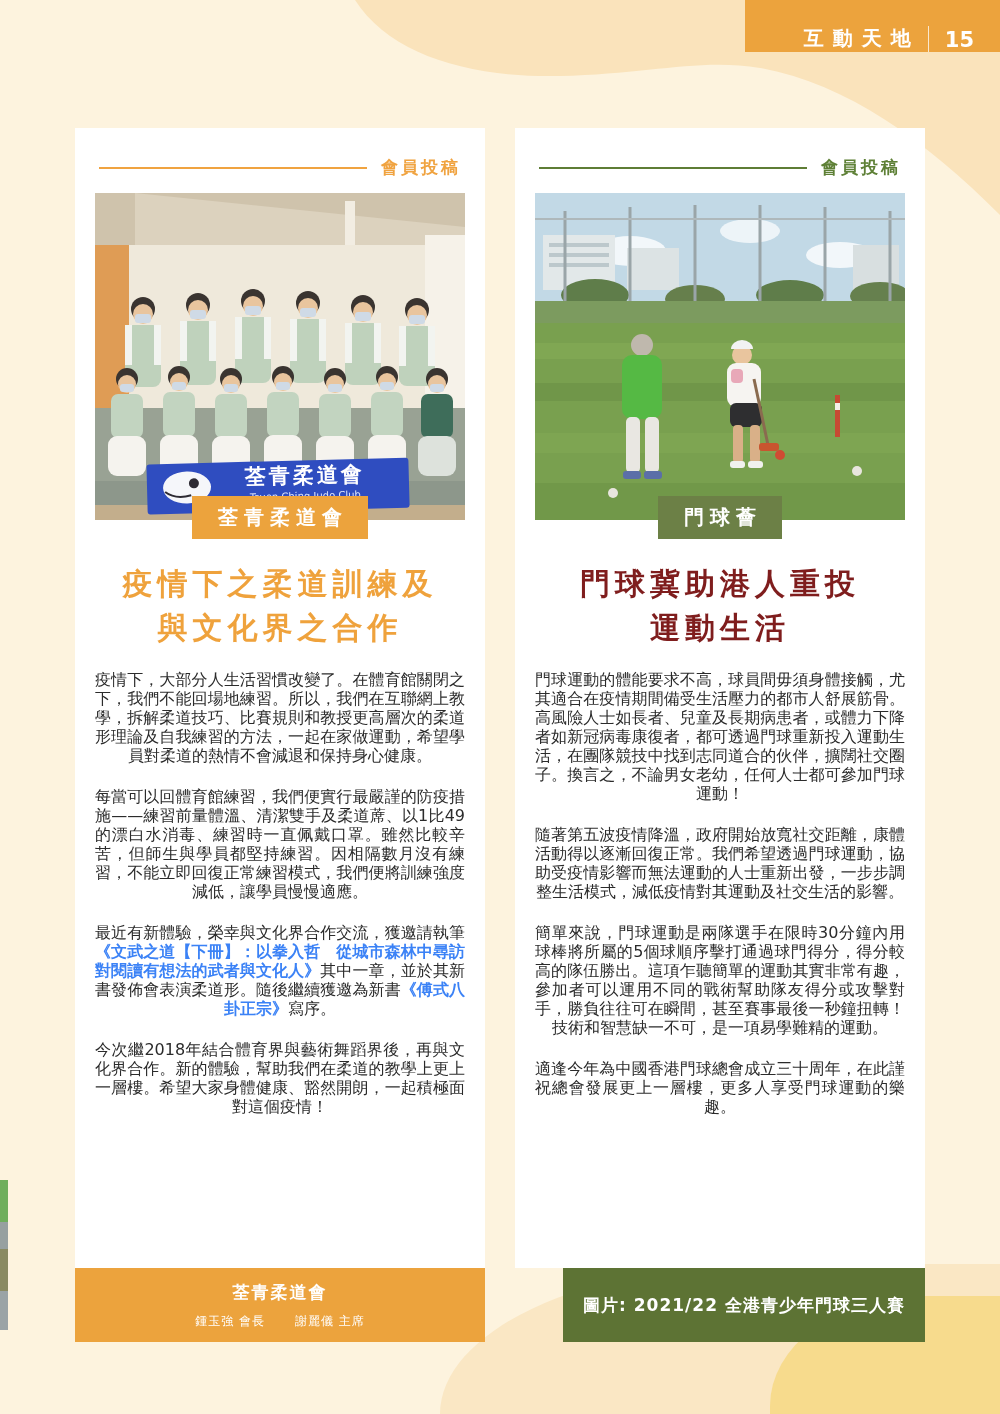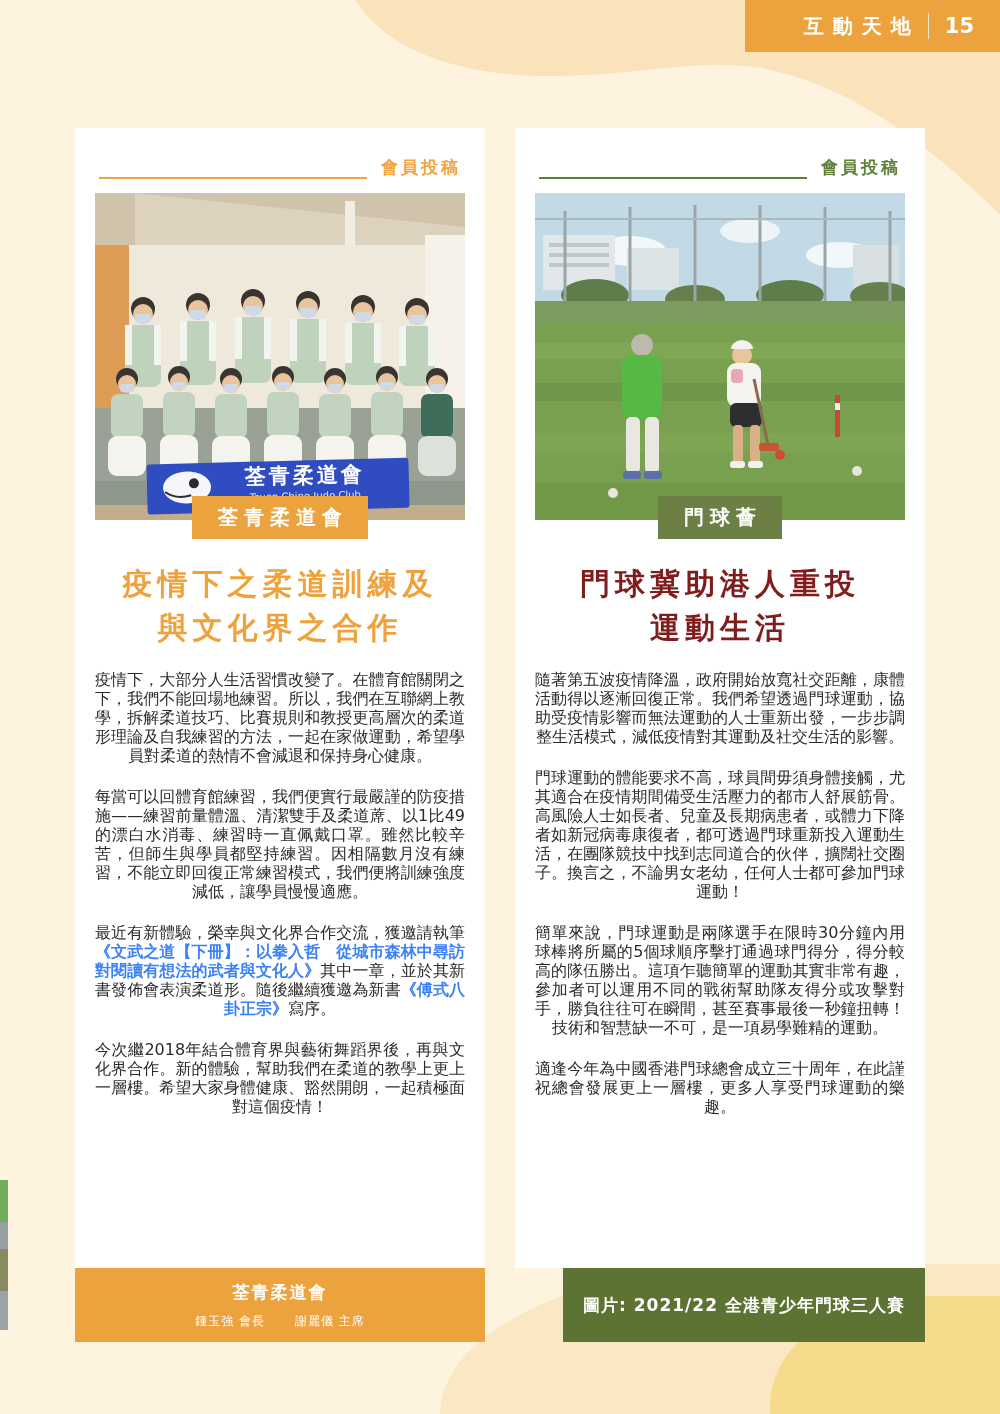--- a/index.html
+++ b/index.html
@@ -10,31 +10,31 @@
   .bg-svg { position:absolute; left:0; top:0; width:1000px; height:280px; }
   .blob-peach-bottom { position:absolute; right:0; bottom:0; width:560px; height:150px;
       background:#FAE7C4; border-top-left-radius:320px 150px; }
   .blob-yellow-bottom { position:absolute; right:0; bottom:0; width:230px; height:118px;
       background:#F7DB8D; border-top-left-radius:150px 110px; }
   .edge-sliver { position:absolute; left:0; top:1180px; width:8px; height:150px;
       background:linear-gradient(#6FAE5C 0 28%, #97A0A0 28% 46%, #8A8A62 46% 74%, #9AA3A6 74% 100%); }
 
   
   .header-tab { position:absolute; top:0; right:0; width:255px; height:52px; background:#ECA33D;
-      display:flex; align-items:center; justify-content:flex-end; padding-right:26px; box-sizing:border-box; color:#fff; }
+      display:flex; align-items:flex-end; justify-content:flex-end; padding-right:26px; box-sizing:border-box; color:#fff; }
   .header-tab .label { font-size:20px; font-weight:bold; letter-spacing:9px; }
   .header-tab .divider { width:1px; height:26px; background:rgba(255,255,255,.75); margin:0 16px 0 8px; }
   .header-tab .pagenum { font-size:21px; font-weight:bold; }
 
   
   .card { position:absolute; top:128px; width:410px; }
   .card-left  { left:75px; }
   .card-right { left:515px; }
   .card-white { background:#ffffff; height:1140px; box-sizing:border-box; }
-  .tag-row { display:flex; align-items:flex-end; padding:28px 24px 0 24px; }
+  .tag-row { display:flex; align-items:center; padding:28px 24px 0 24px; }
   .tag-line { flex:1; height:2px; }
   .tag-label { margin-left:14px; font-size:17px; font-weight:bold; letter-spacing:3px; white-space:nowrap; }
   .orange-t { color:#F0A340; } .bg-orange-t { background:#F0A340; }
   .green-t  { color:#5E8036; } .bg-green-t  { background:#5E7D35; }
 
   .photo { position:relative; margin:14px 20px 0 20px; height:327px; }
   .photo svg { display:block; width:100%; height:100%; }
   .badge { position:absolute; left:50%; transform:translateX(-50%); bottom:-19px;
       color:#fff; font-size:20px; font-weight:bold; letter-spacing:6px;
       padding:8px 20px 8px 26px; white-space:nowrap; }
@@ -302,22 +302,22 @@
         </svg>
         <div class="badge badge-green">門球薈</div>
       </div>
 
       <div class="title title-green">
         <div>門球冀助港人重投</div>
         <div>運動生活</div>
       </div>
 
       <div class="body">
+        <p>門球運動的體能要求不高，球員間毋須身體接觸，尤其適合在疫情期間備受生活壓力的都市人舒展筋骨。高風險人士如長者、兒童及長期病患者，或體力下降者如新冠病毒康復者，都可透過門球重新投入運動生活，在團隊競技中找到志同道合的伙伴，擴闊社交圈子。換言之，不論男女老幼，任何人士都可參加門球運動！</p>
         <p>隨著第五波疫情降溫，政府開始放寬社交距離，康體活動得以逐漸回復正常。我們希望透過門球運動，協助受疫情影響而無法運動的人士重新出發，一步步調整生活模式，減低疫情對其運動及社交生活的影響。</p>
-        <p>門球運動的體能要求不高，球員間毋須身體接觸，尤其適合在疫情期間備受生活壓力的都市人舒展筋骨。高風險人士如長者、兒童及長期病患者，或體力下降者如新冠病毒康復者，都可透過門球重新投入運動生活，在團隊競技中找到志同道合的伙伴，擴闊社交圈子。換言之，不論男女老幼，任何人士都可參加門球運動！</p>
         <p>簡單來說，門球運動是兩隊選手在限時30分鐘內用球棒將所屬的5個球順序擊打通過球門得分，得分較高的隊伍勝出。這項乍聽簡單的運動其實非常有趣，參加者可以運用不同的戰術幫助隊友得分或攻擊對手，勝負往往可在瞬間，甚至賽事最後一秒鐘扭轉！技術和智慧缺一不可，是一項易學難精的運動。</p>
         <p>適逢今年為中國香港門球總會成立三十周年，在此謹祝總會發展更上一層樓，更多人享受門球運動的樂趣。</p>
       </div>
     </div>
 
     <div class="card-footer footer-green">
       <div class="footer-caption">圖片: 2021/22 全港青少年門球三人賽</div>
     </div>
   </div>
 

